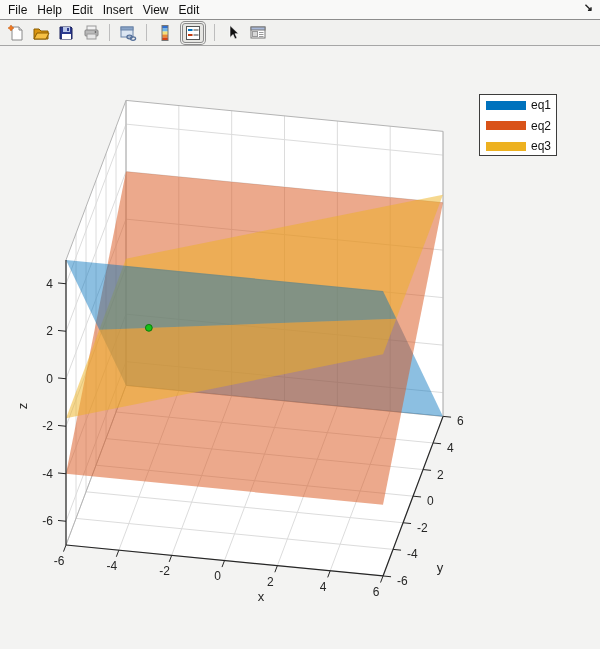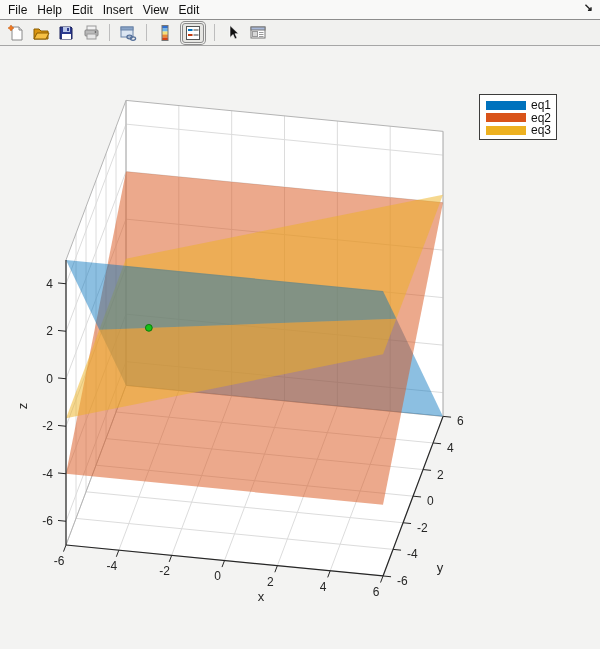--- a/index.html
+++ b/index.html
@@ -12,21 +12,21 @@
   .menu-overflow{position:absolute;right:7px;top:1px;font-size:11px;font-weight:bold;color:#222}
   .toolbar{position:absolute;top:20px;left:0;right:0;height:25px;background:#f1f1ef;
            border-bottom:1px solid #a6a6a6;display:flex;align-items:center;
            padding-left:5px;gap:3px;z-index:3}
   .tbtn{width:22px;height:20px;display:flex;align-items:center;justify-content:center;
         background:transparent;border:1px solid transparent;border-radius:3px;padding:0}
   .tbtn.pressed{background:#e6e6e3;border:1px solid #8b8b8b;
                 box-shadow:0 0 0 1px #f1f1ef,0 0 0 2px #8f8f8f;margin:0 3px}
   .tsep{width:1px;height:17px;background:#bdbdbd;margin:0 4px}
   .figure{position:absolute;left:0;top:0;width:600px;height:649px;z-index:1}
-  .legend{position:absolute;left:479px;top:94px;width:78px;height:46px;box-sizing:border-box;
+  .legend{position:absolute;left:479px;top:94px;width:78px;height:62px;box-sizing:border-box;
           background:#fff;border:1px solid #3c3c3c;padding:4px 0 3px 6px;z-index:2;
           display:flex;flex-direction:column;justify-content:space-between}
   .legend-row{display:flex;align-items:center;height:12px}
   .legend-swatch{width:40px;height:9px;margin-right:5px;flex:0 0 auto}
   .legend-label{font-size:12px;color:#111;line-height:12px}
 </style>
 </head>
 <body>
 
 <svg id="figure-svg" class="figure" width="600" height="649" viewBox="0 0 600 649">

